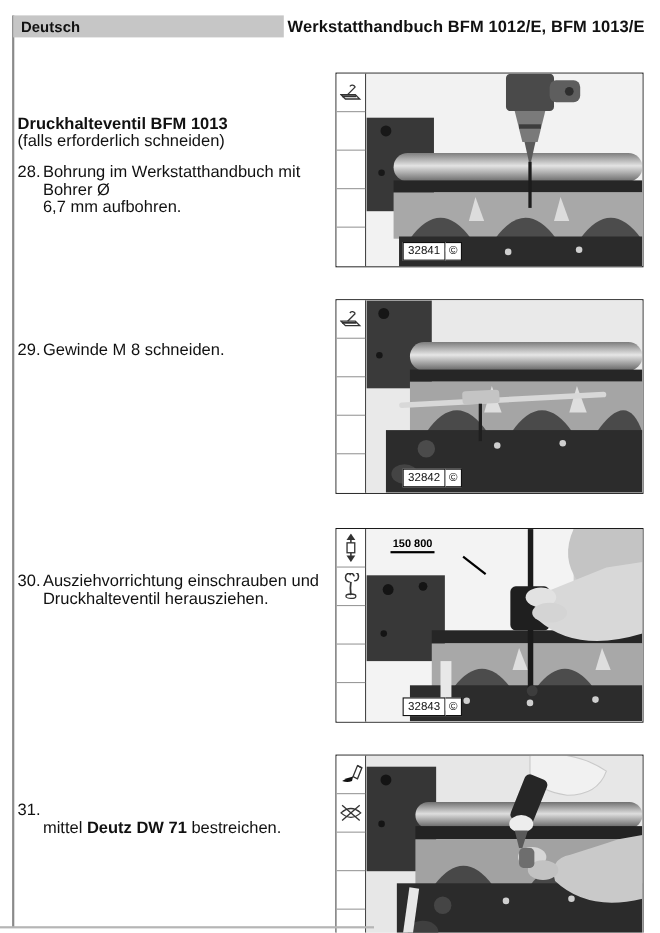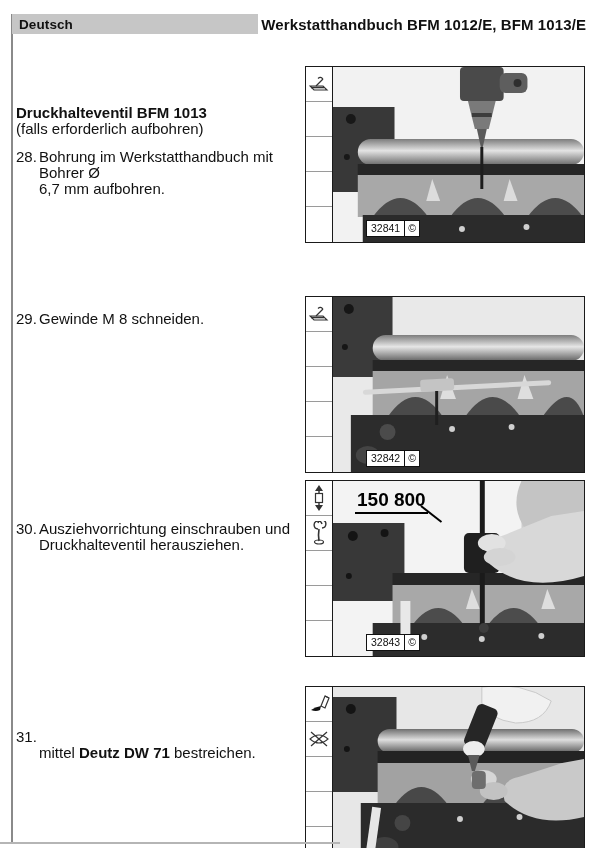--- a/index.html
+++ b/index.html
@@ -51,21 +51,21 @@
   }
   .photo-label .idbox {
     background:#fff; border:1px solid #111; padding:1px 4px;
   }
   .photo-label .cbox {
     background:#fff; border:1px solid #111; border-left:none; padding:1px 3px;
   }
 
   .tool-callout {
     position:absolute; left:22px; top:8px; z-index:5;
-    font-size:19px; font-weight:bold; color:#000;
+    font-size:10px; font-weight:bold; color:#000;
     border-bottom:2px solid #000; padding:0 2px 1px 2px;
   }
   .leader {
     position:absolute; left:88px; top:24px; width:26px; height:2px; background:#000;
     transform:rotate(38deg); transform-origin:left center; z-index:5;
   }
 </style>
 </head>
 <body>
 
@@ -74,21 +74,21 @@
   <div class="left-rule"></div>
   <div class="bottom-rule"></div>
 
   <div class="lang-bar">
     <span>Deutsch</span>
   </div>
   <div class="manual-title">Werkstatthandbuch BFM 1012/E, BFM 1013/E</div>
 
   <div class="txt" style="top:65px;">
     <div class="bold">Druckhalteventil BFM 1013</div>
-    <div>(falls erforderlich aufbohren)</div>
+    <div>(falls erforderlich schneiden)</div>
   </div>
 
   <div class="txt step" style="top:109px;">
     <span class="num">28.</span>
     <span class="body">
       <span>Bohrung im Werkstatthandbuch mit Bohrer Ø</span><br>
       <span>6,7 mm aufbohren.</span>
     </span>
   </div>
 
@@ -163,21 +163,21 @@
         <polygon points="145,62 155,62 151,80 149,80" fill="#5a5a5a"></polygon>
         <rect x="148.5" y="80" width="3" height="42" fill="#1c1c1c"></rect>
       </svg>
       <div class="photo-label">
         <span class="idbox">32841</span>
         <span class="cbox">©</span>
       </div>
     </div>
   </div>
 
-  <div class="figure" style="top:272px;margin-top:24px;">
+  <div class="figure" style="top:272px;">
     <div class="icon-strip">
       <div class="icon-cell">
         <svg width="20" height="16" viewBox="0 0 20 16">
           <polygon points="1,10 14,10 18,14 5,14" fill="none" stroke="#333" stroke-width="1.2"></polygon>
           <line x1="14" y1="3" x2="7" y2="10" stroke="#333" stroke-width="1.2"></line>
           <path d="M14,3 q-2.5,-3 -5,-0.5" fill="none" stroke="#333" stroke-width="1.1"></path>
           <line x1="2" y1="11.5" x2="15" y2="11.5" stroke="#333" stroke-width="1.6"></line>
         </svg>
       </div>
       <div class="icon-cell"></div>

